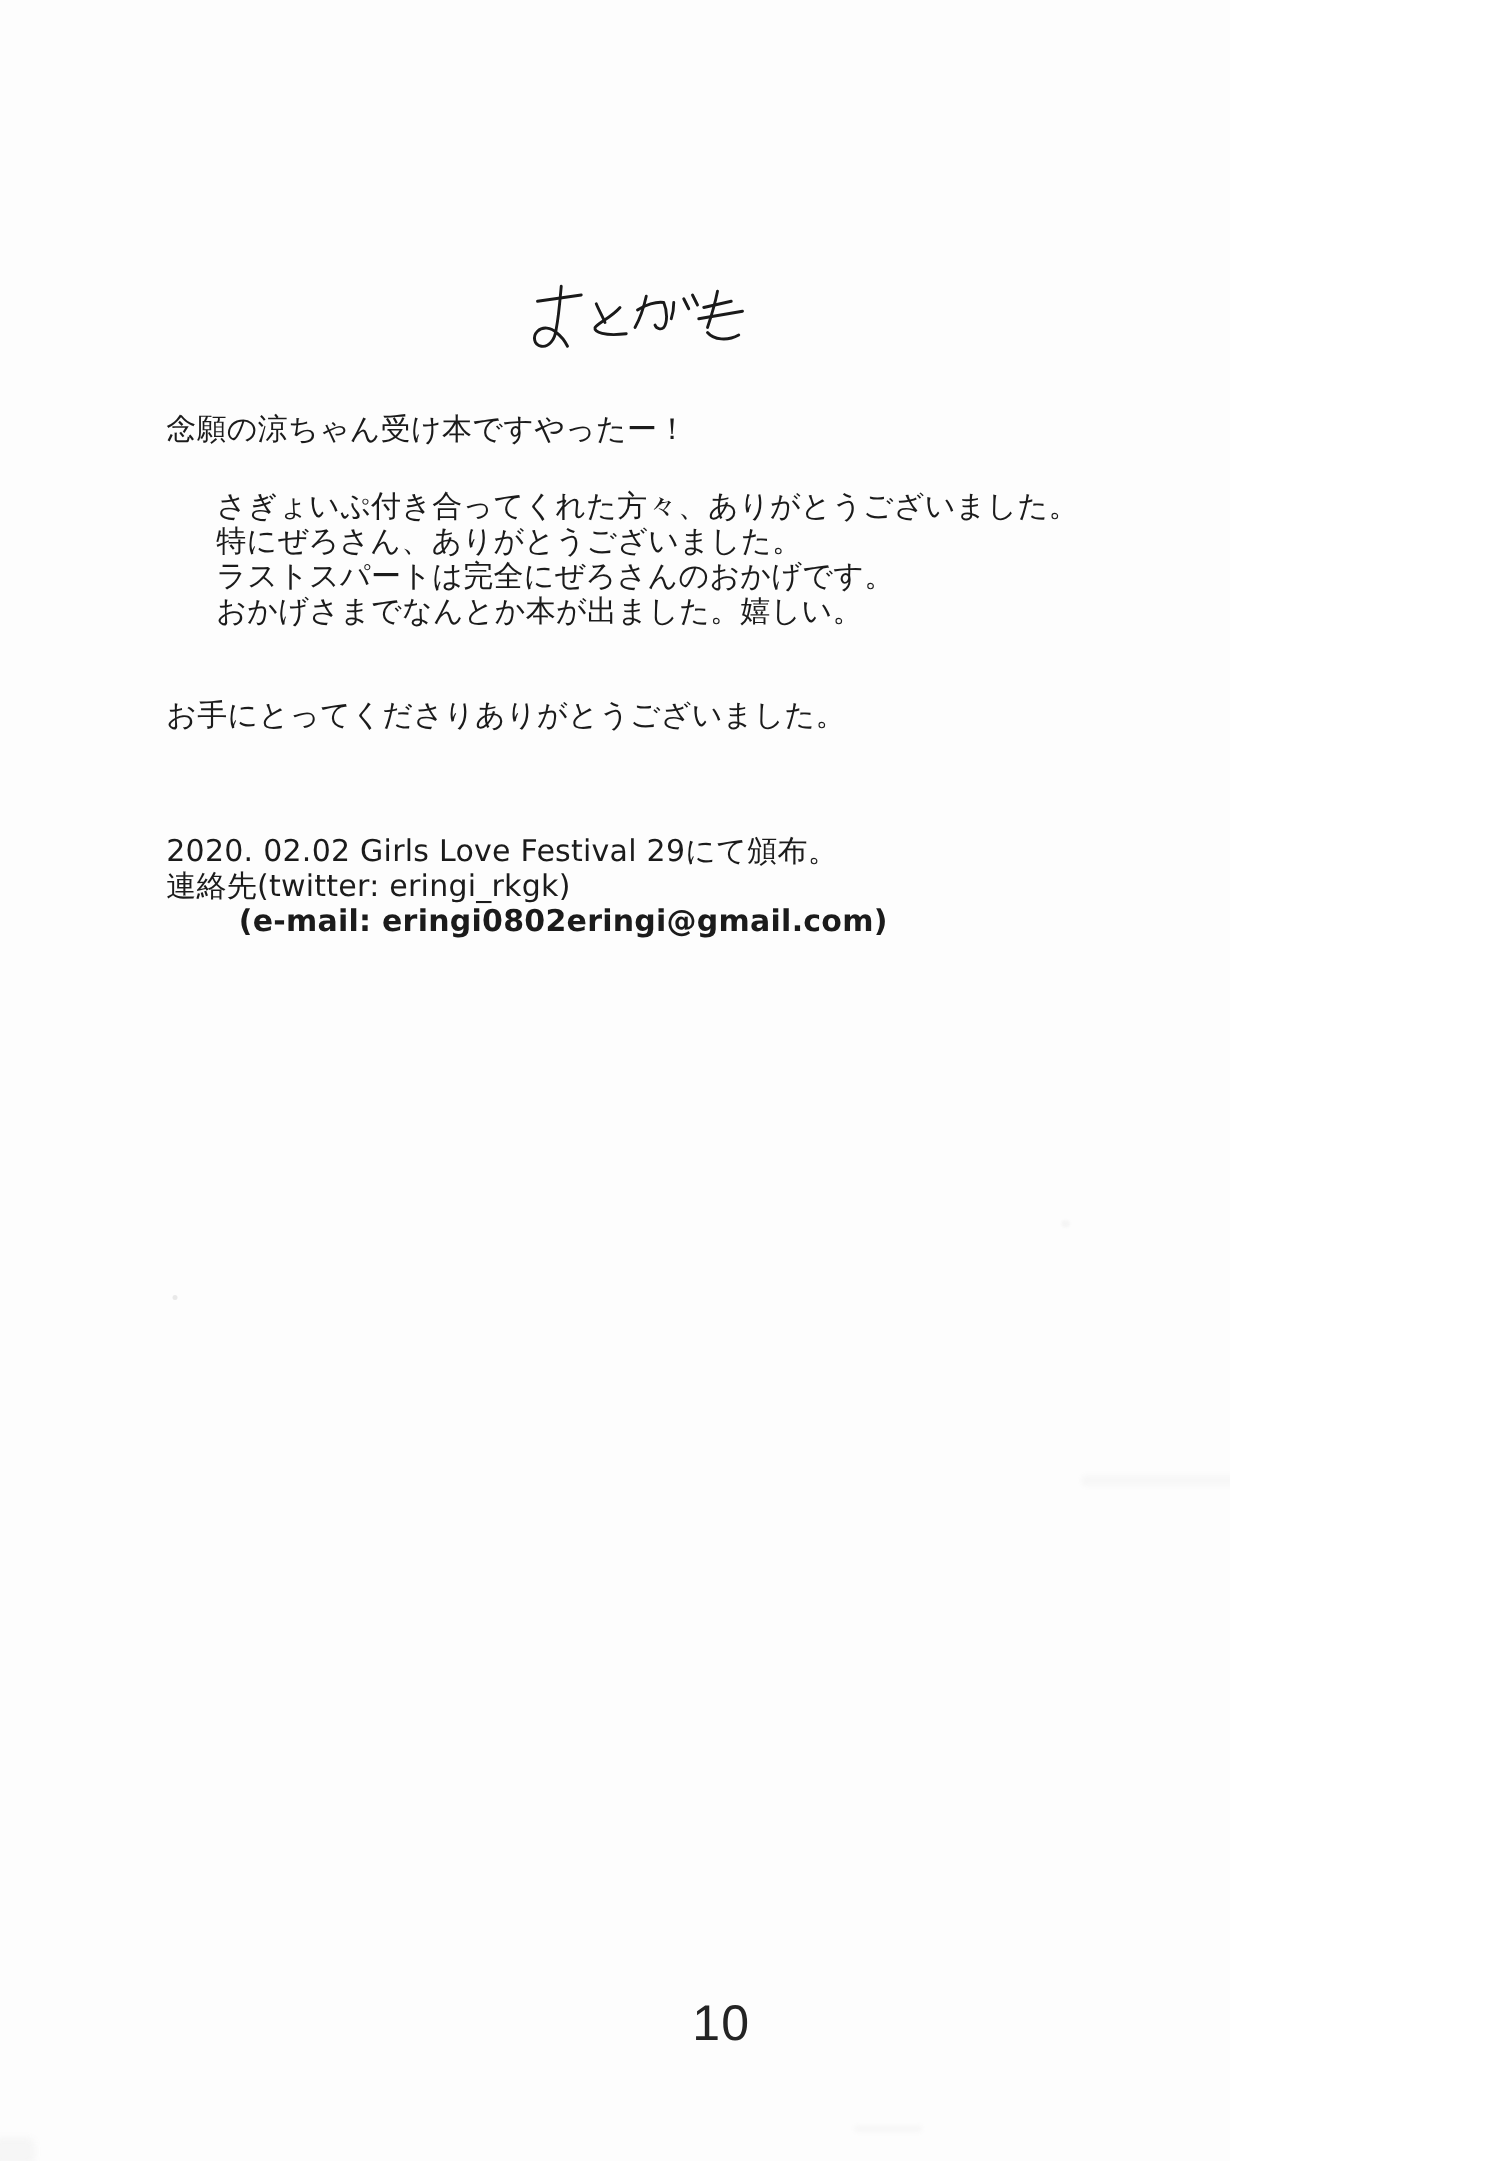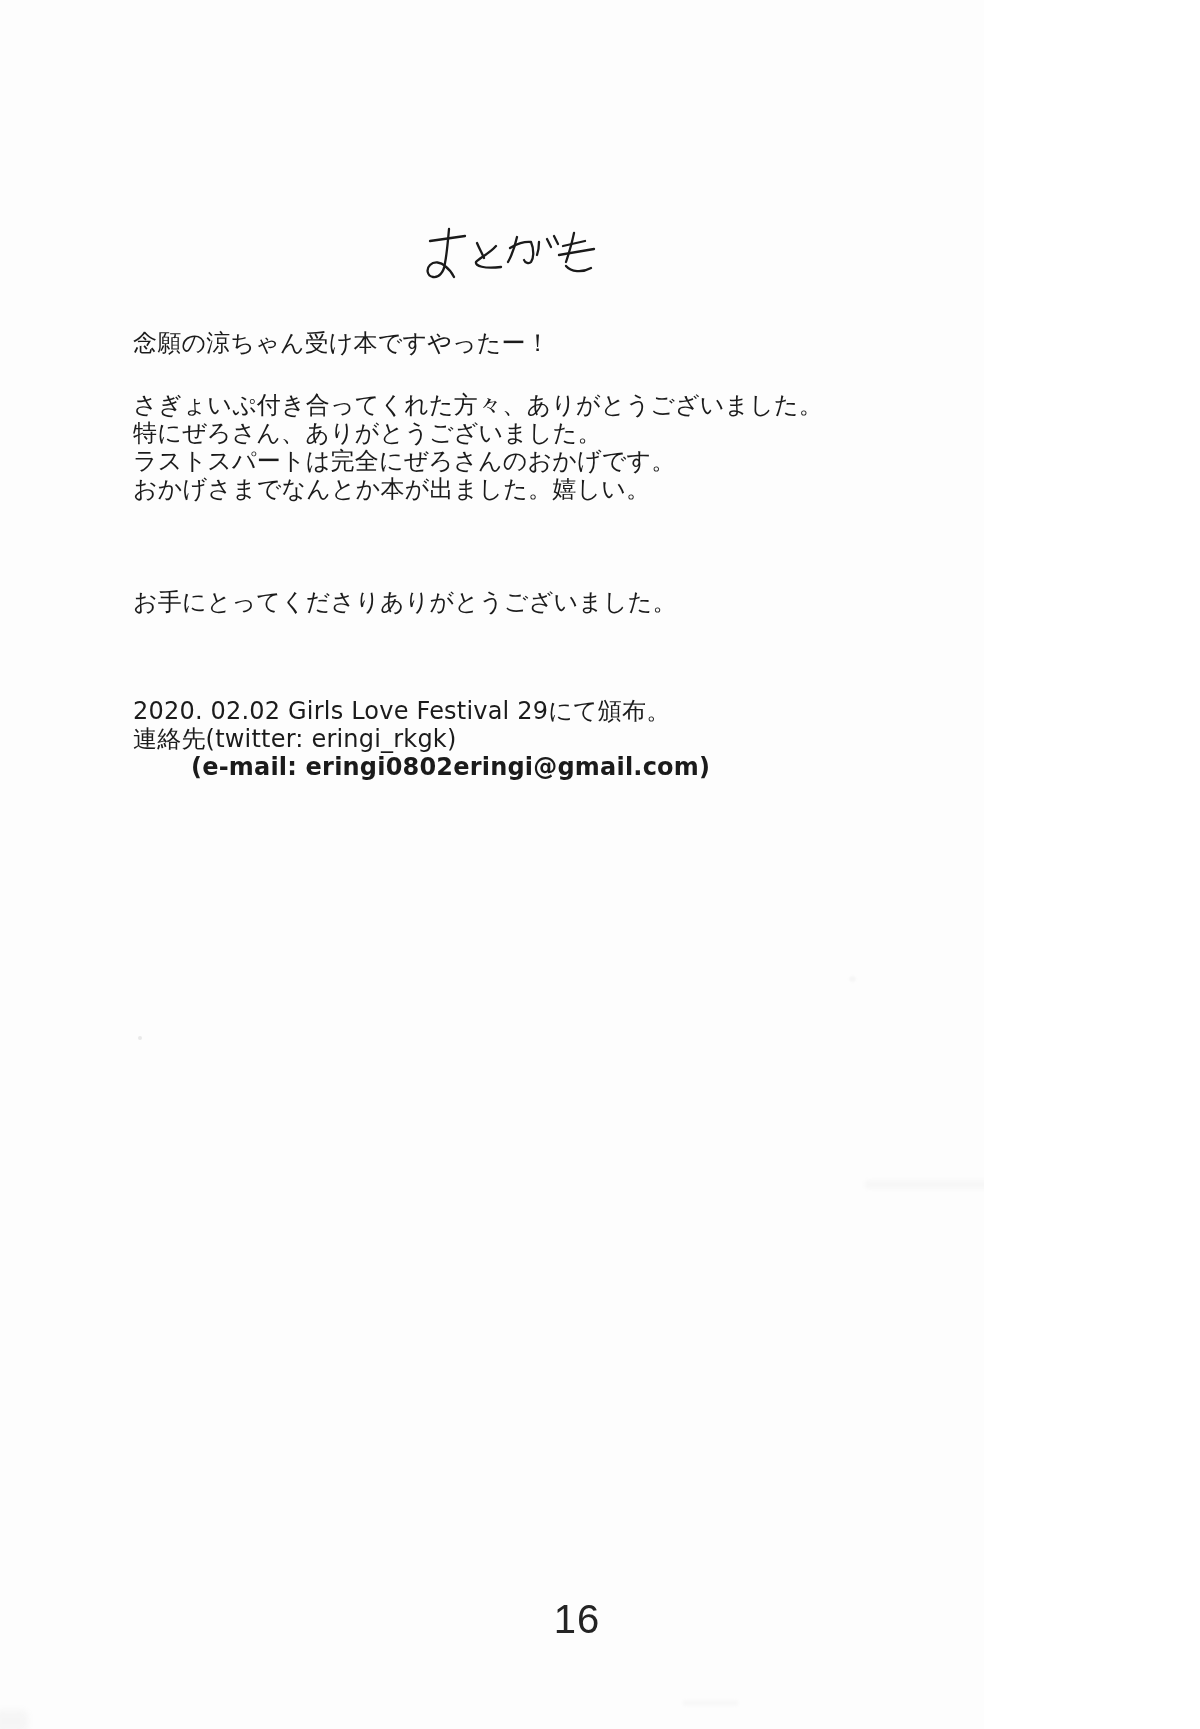--- a/index.html
+++ b/index.html
@@ -36,22 +36,22 @@
     position: absolute;
     left: 133px;
     top: 329px;
     width: 960px;
     font-size: 24px;
     line-height: 28px;
     letter-spacing: 0.2px;
     color: #1b1b1b;
   }
   .para { margin: 0; }
-  .para.p2 { margin-top: 34px; }
-  .para.p3 { margin-top: 85px; }
+  .para.p2 { margin-top: 34px; margin-left: 40px; }
+  .para.p3 { margin-top: 55px; }
   .para.p4 { margin-top: 81px; }
   .line { white-space: pre; }
   .line.indent { padding-left: 58px; font-weight: bold; }
   
   .page-number {
     position: absolute;
     left: 537px;
     top: 1597px;
     width: 80px;
     text-align: center;
@@ -117,21 +117,21 @@
     </div>
 
     <div class="para p4">
       <div class="line">2020. 02.02 Girls Love Festival 29にて頒布。</div>
       <div class="line">連絡先(twitter: eringi_rkgk)</div>
       <div class="line indent">(e-mail: eringi0802eringi@gmail.com)</div>
     </div>
 
   </div>
 
-  <div class="page-number">16</div>
+  <div class="page-number">10</div>
 
   <div class="artifact smudge-1"></div>
   <div class="artifact smudge-2"></div>
   <div class="artifact speck-1"></div>
   <div class="artifact speck-2"></div>
   <div class="artifact corner-shade"></div>
   <div class="artifact dot-mid"></div>
 
 </div>
 

